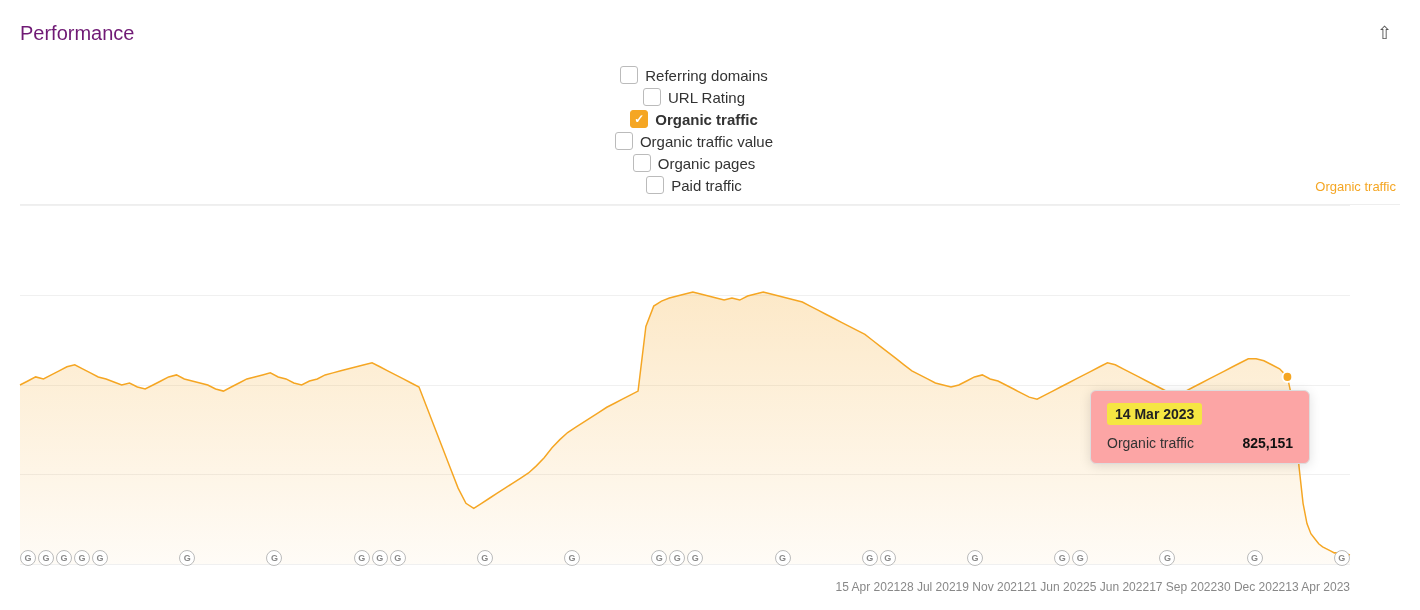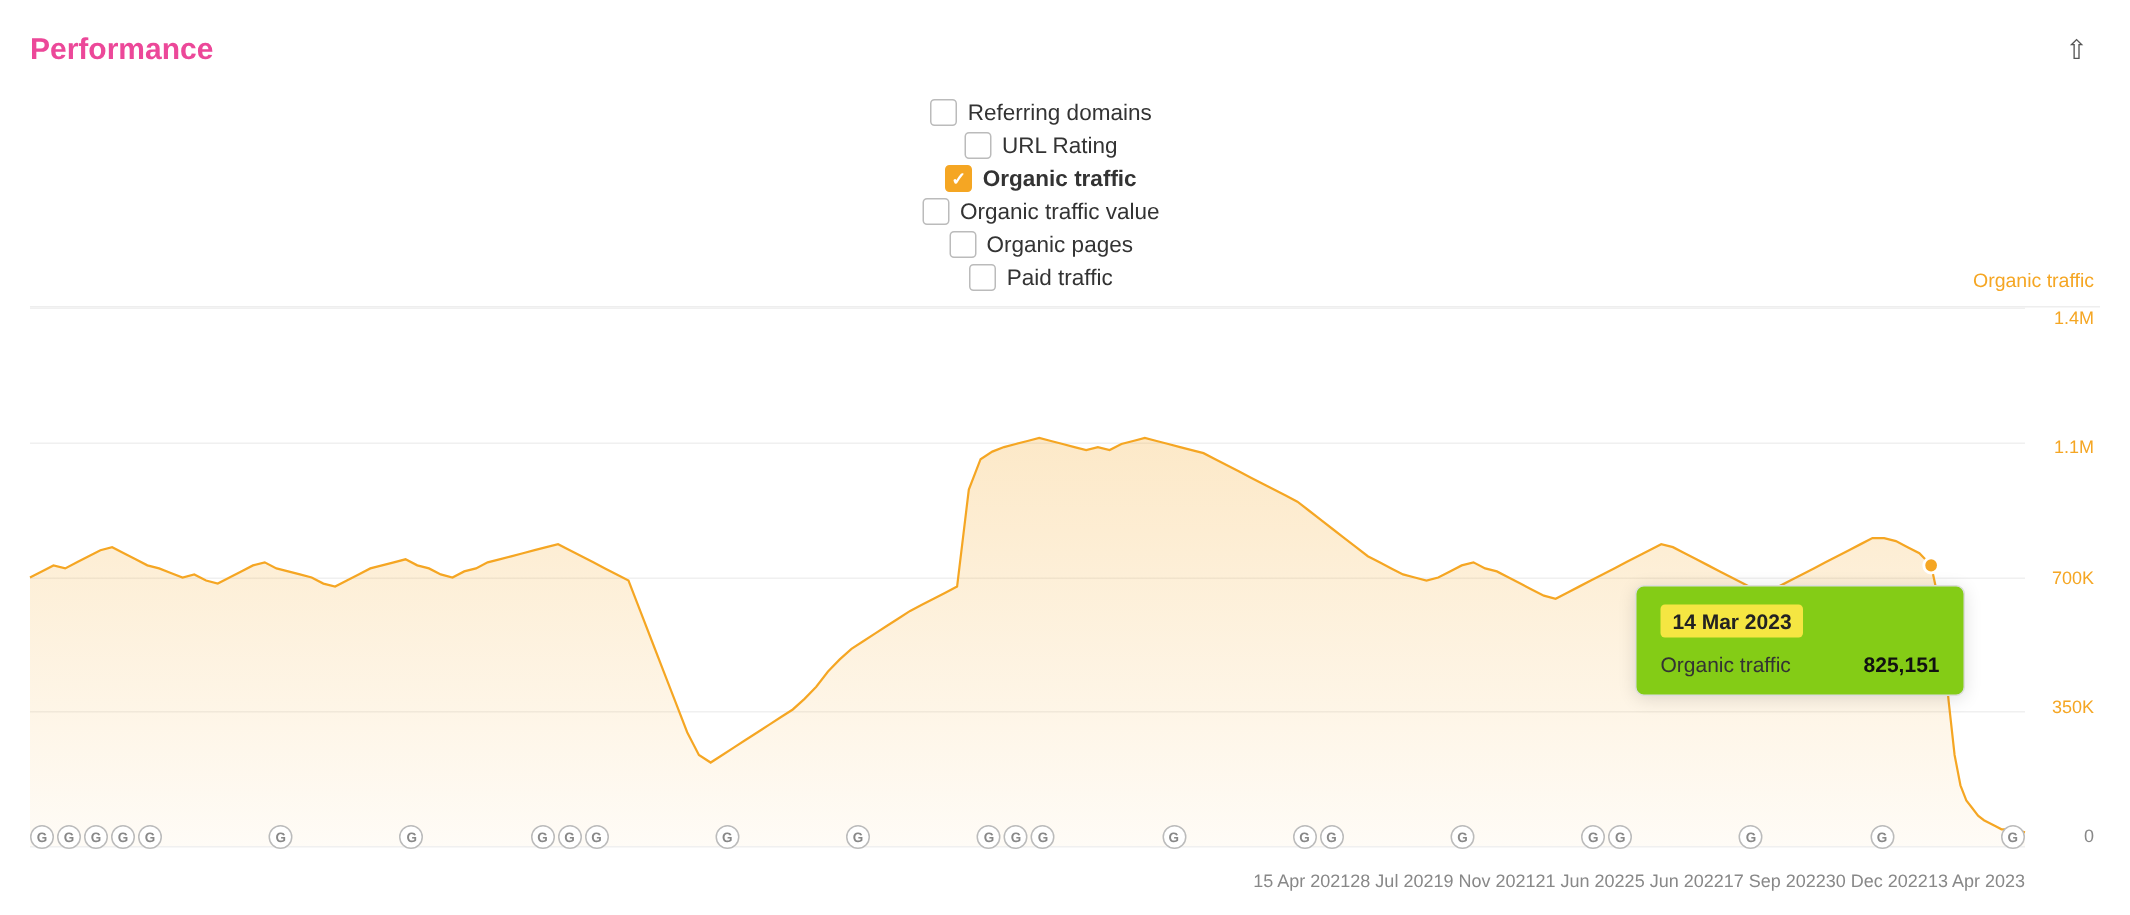--- a/index.html
+++ b/index.html
@@ -17,22 +17,22 @@
       height: 610px;
     }
     .header {
       display: flex;
       justify-content: space-between;
       align-items: center;
       margin-bottom: 18px;
     }
     .title {
       font-size: 20px;
-      font-weight: 700;
-      color: #ec4899;
+      font-weight: 400;
+      color: #701a75;
     }
     .collapse-btn {
       cursor: pointer;
       color: #555;
       font-size: 18px;
       background: none;
       border: none;
       padding: 4px 8px;
     }
     .checkboxes-row {
@@ -175,21 +175,21 @@
       flex-shrink: 0;
     }
     .g-group {
       display: flex;
       gap: 2px;
     }
     .tooltip {
       position: absolute;
       right: 120px;
       top: 200px;
-      background: #84cc16;
+      background: #fca5a5;
       border: 1px solid #ddd;
       border-radius: 6px;
       padding: 12px 16px;
       box-shadow: 0 2px 12px rgba(0,0,0,0.12);
       min-width: 220px;
       z-index: 10;
     }
     .tooltip-date {
       background: #f5e642;
       font-weight: 700;
@@ -322,27 +322,20 @@
         L1112,156 L1120,158 L1128,162 L1136,166 L1144,170 L1152,174 L1160,178 L1168,182 L1176,186
         L1184,188 L1192,184 L1200,180 L1208,176 L1216,172 L1224,168 L1232,164 L1240,160 L1248,156
         L1256,152 L1264,152 L1272,154 L1280,158 L1288,162 L1292,166 L1296,170 L1300,188 L1304,220
         L1308,260 L1312,295 L1316,315 L1320,325 L1324,330 L1328,335 L1332,338 L1336,340 L1340,342
         L1344,344 L1348,344 L1352,344 L1356,345 L1360,346
       " fill="none" stroke="#f5a623" stroke-width="1.5"></path>
 
       <circle cx="1296" cy="170" r="5" fill="#f5a623" stroke="#fff" stroke-width="2"></circle>
     </svg>
 
-    <div class="y-labels">
-      <span class="y-label">1.4M</span>
-      <span class="y-label">1.1M</span>
-      <span class="y-label">700K</span>
-      <span class="y-label">350K</span>
-      <span class="y-label" style="color:#888;">0</span>
-    </div>
 
     <div class="google-icons" style="bottom:28px;">
       <div class="g-group">
         <div class="g-icon">G</div>
         <div class="g-icon">G</div>
         <div class="g-icon">G</div>
         <div class="g-icon">G</div>
         <div class="g-icon">G</div>
       </div>
       <div class="g-group">

